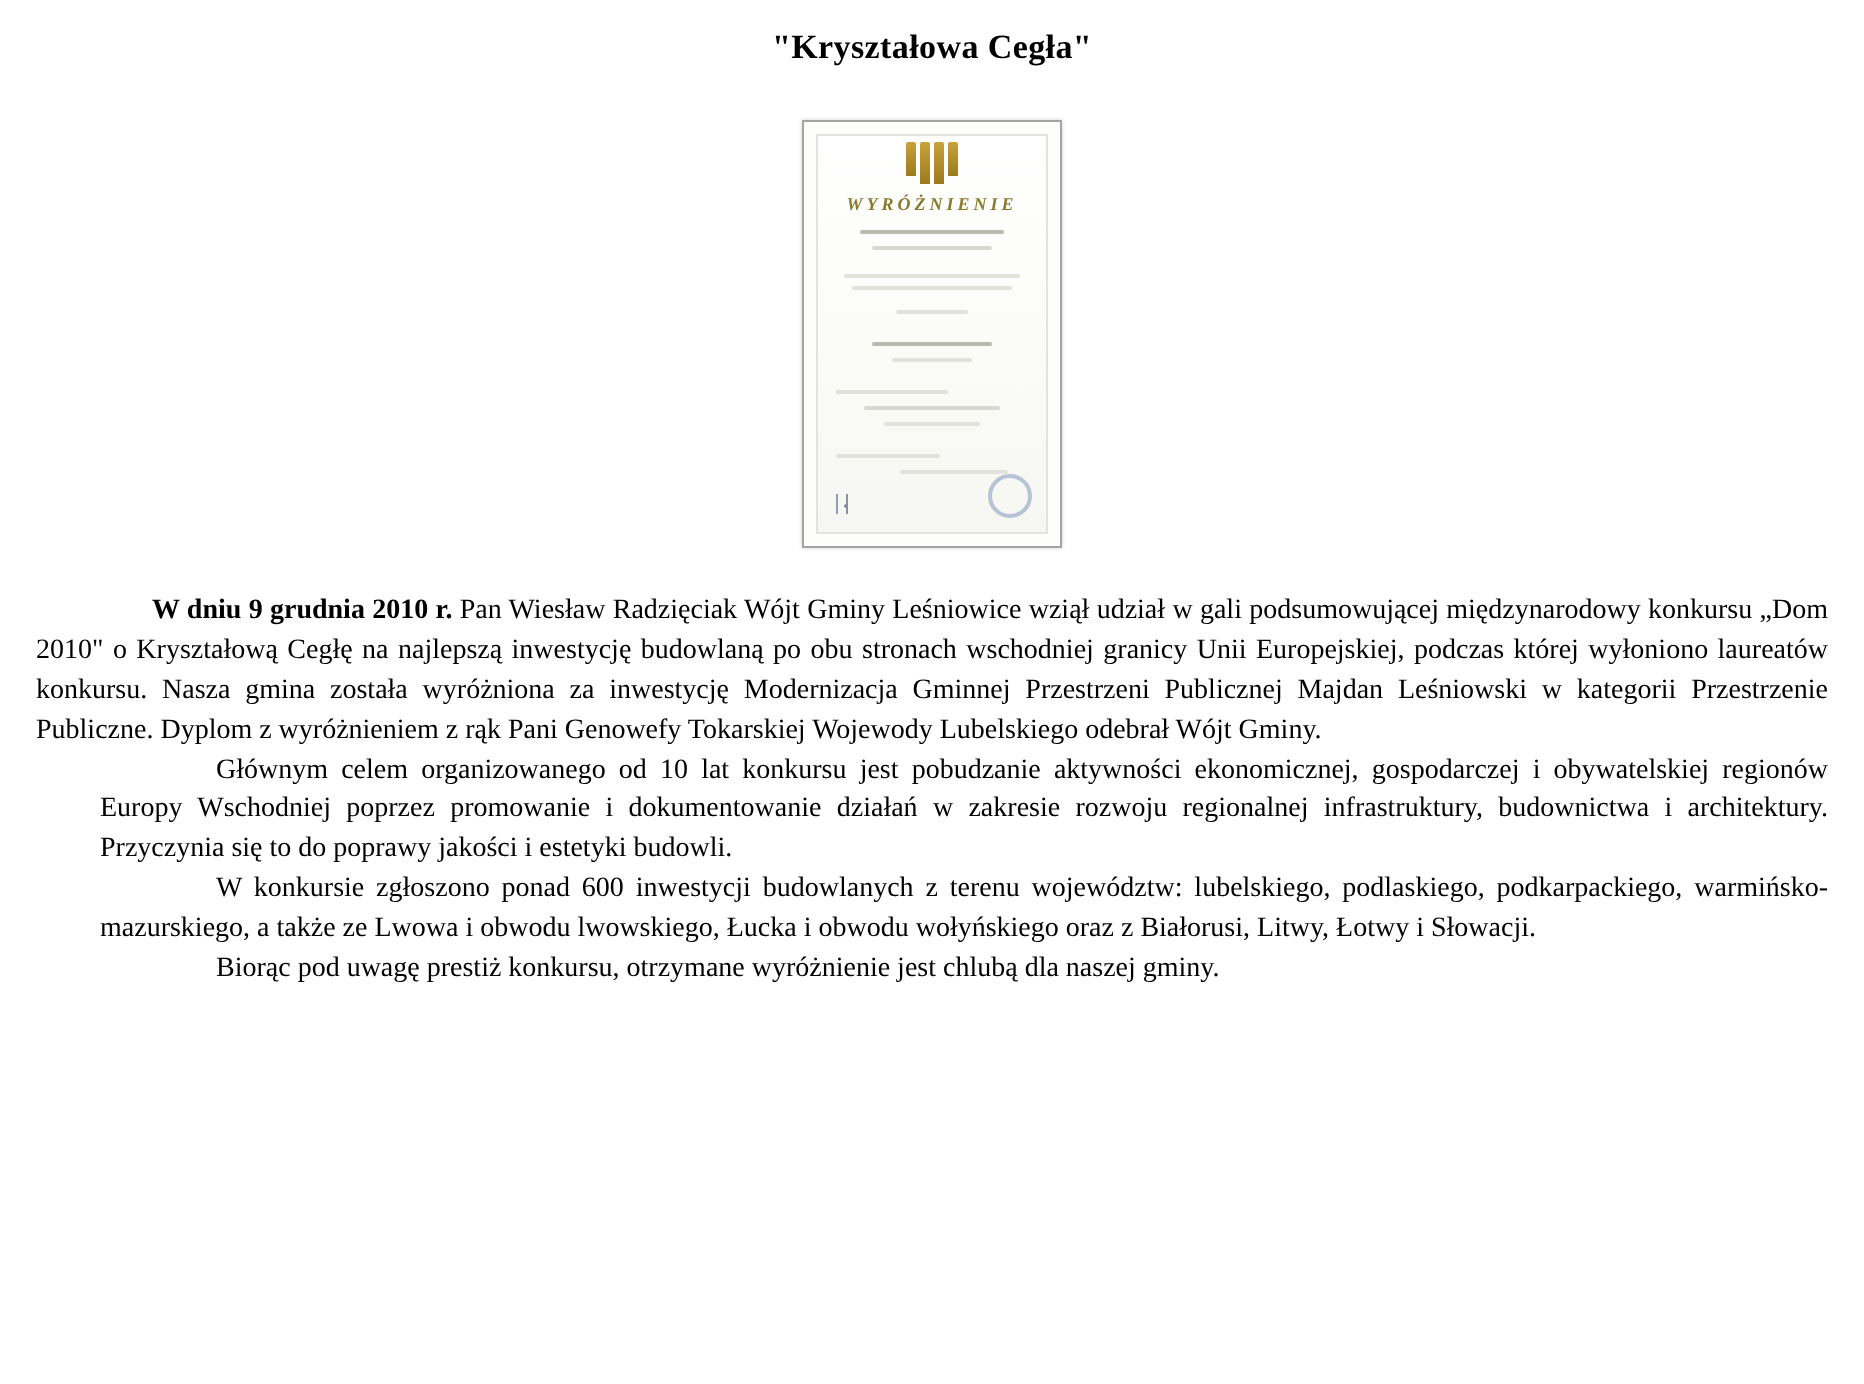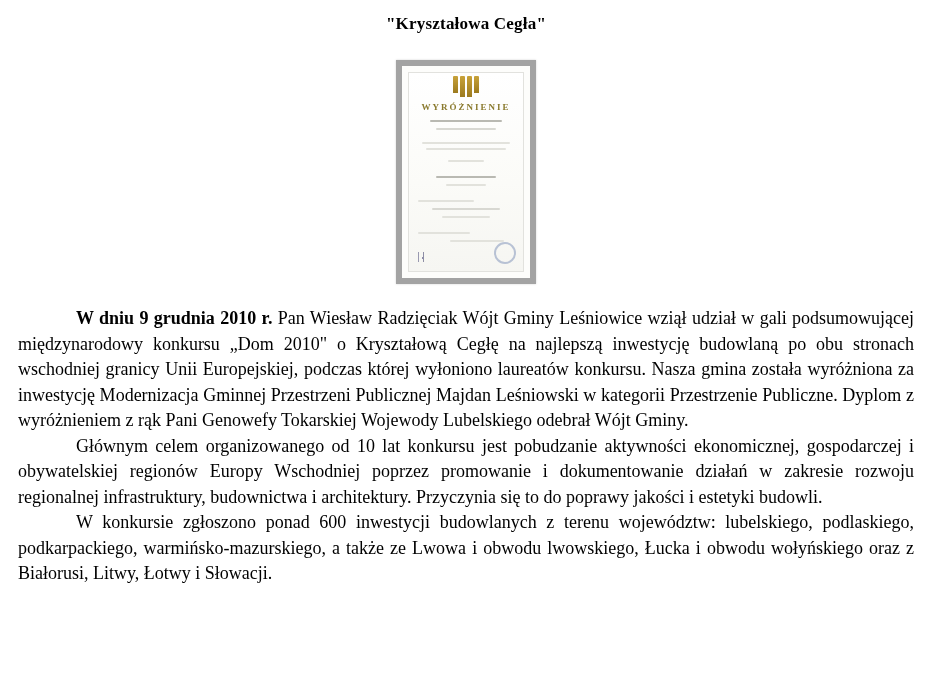--- a/index.html
+++ b/index.html
@@ -30,24 +30,25 @@
   }
   .figure-wrap {
     display: flex;
     justify-content: center;
     margin-top: 26px;
   }
   .certificate {
     width: 128px;
     height: 212px;
     background: #fdfdfb;
-    border: 6px solid #a3a3a3;
+    border: 1px solid #a3a3a3;
     box-shadow: 0 0 2px rgba(0,0,0,0.18);
     position: relative;
     overflow: hidden;
+    font-style: italic;
   }
   .cert-inner {
     position: absolute;
     inset: 6px;
     border: 1px solid #e2e2de;
     background: linear-gradient(180deg, #ffffff 0%, #fbfbf8 55%, #f6f6f2 100%);
   }
   .cert-crest {
     position: absolute;
     top: 10px;
@@ -105,32 +106,32 @@
     bottom: 14px;
     right: 14px;
     width: 18px;
     height: 18px;
     border-radius: 50%;
     border: 2px solid #8e9fc0;
     opacity: .6;
   }
   .body-text {
     margin-top: 22px;
-    font-size: 18px;
+    font-size: 14px;
     line-height: 1.42;
     text-align: justify;
     text-justify: inter-word;
     -webkit-hyphens: none;
     hyphens: none;
   }
   .body-text p {
     margin: 0;
     text-indent: 58px;
   }
-  .body-text p + p { margin-top: 0; }
+  .body-text p + p { margin-top: 0; margin-left: 32px; }
   .lead-bold { font-weight: bold; }
 </style>
 </head>
 <body>
 
 <div class="page">
 
   <h1 class="doc-title">"Kryształowa Cegła"</h1>
 
   <div class="figure-wrap">
@@ -157,15 +158,16 @@
       <div class="cert-line small" style="top:174px;left:48px;right:26px;"></div>
       <div class="cert-sign"></div>
       <div class="cert-seal"></div>
     </div>
   </div>
 
   <div class="body-text">
     <p><span class="lead-bold">W dniu 9 grudnia 2010 r.</span><span> Pan Wiesław Radzięciak Wójt Gminy Leśniowice wziął udział w gali podsumowującej międzynarodowy konkursu „Dom 2010" o Kryształową Cegłę na najlepszą inwestycję budowlaną po obu stronach wschodniej granicy Unii Europejskiej, podczas której wyłoniono laureatów konkursu.  Nasza gmina została wyróżniona za inwestycję Modernizacja Gminnej Przestrzeni Publicznej Majdan Leśniowski w kategorii Przestrzenie Publiczne. Dyplom z wyróżnieniem z rąk Pani Genowefy Tokarskiej Wojewody Lubelskiego odebrał Wójt Gminy.</span></p>
     <p><span>Głównym celem organizowanego od 10 lat konkursu jest pobudzanie aktywności ekonomicznej, gospodarczej i obywatelskiej regionów Europy Wschodniej poprzez promowanie i dokumentowanie działań w zakresie rozwoju regionalnej infrastruktury, budownictwa i architektury. Przyczynia się to do poprawy jakości i estetyki budowli.</span></p>
     <p><span>W konkursie zgłoszono ponad 600 inwestycji budowlanych z terenu województw: lubelskiego, podlaskiego, podkarpackiego, warmińsko-mazurskiego, a także ze Lwowa i obwodu lwowskiego, Łucka i obwodu wołyńskiego oraz z Białorusi, Litwy, Łotwy i Słowacji.</span></p>
+    <p><span>Biorąc pod uwagę prestiż konkursu, otrzymane wyróżnienie jest chlubą dla naszej gminy.</span></p>
   </div>
 
 </div>
 
 </body></html>

